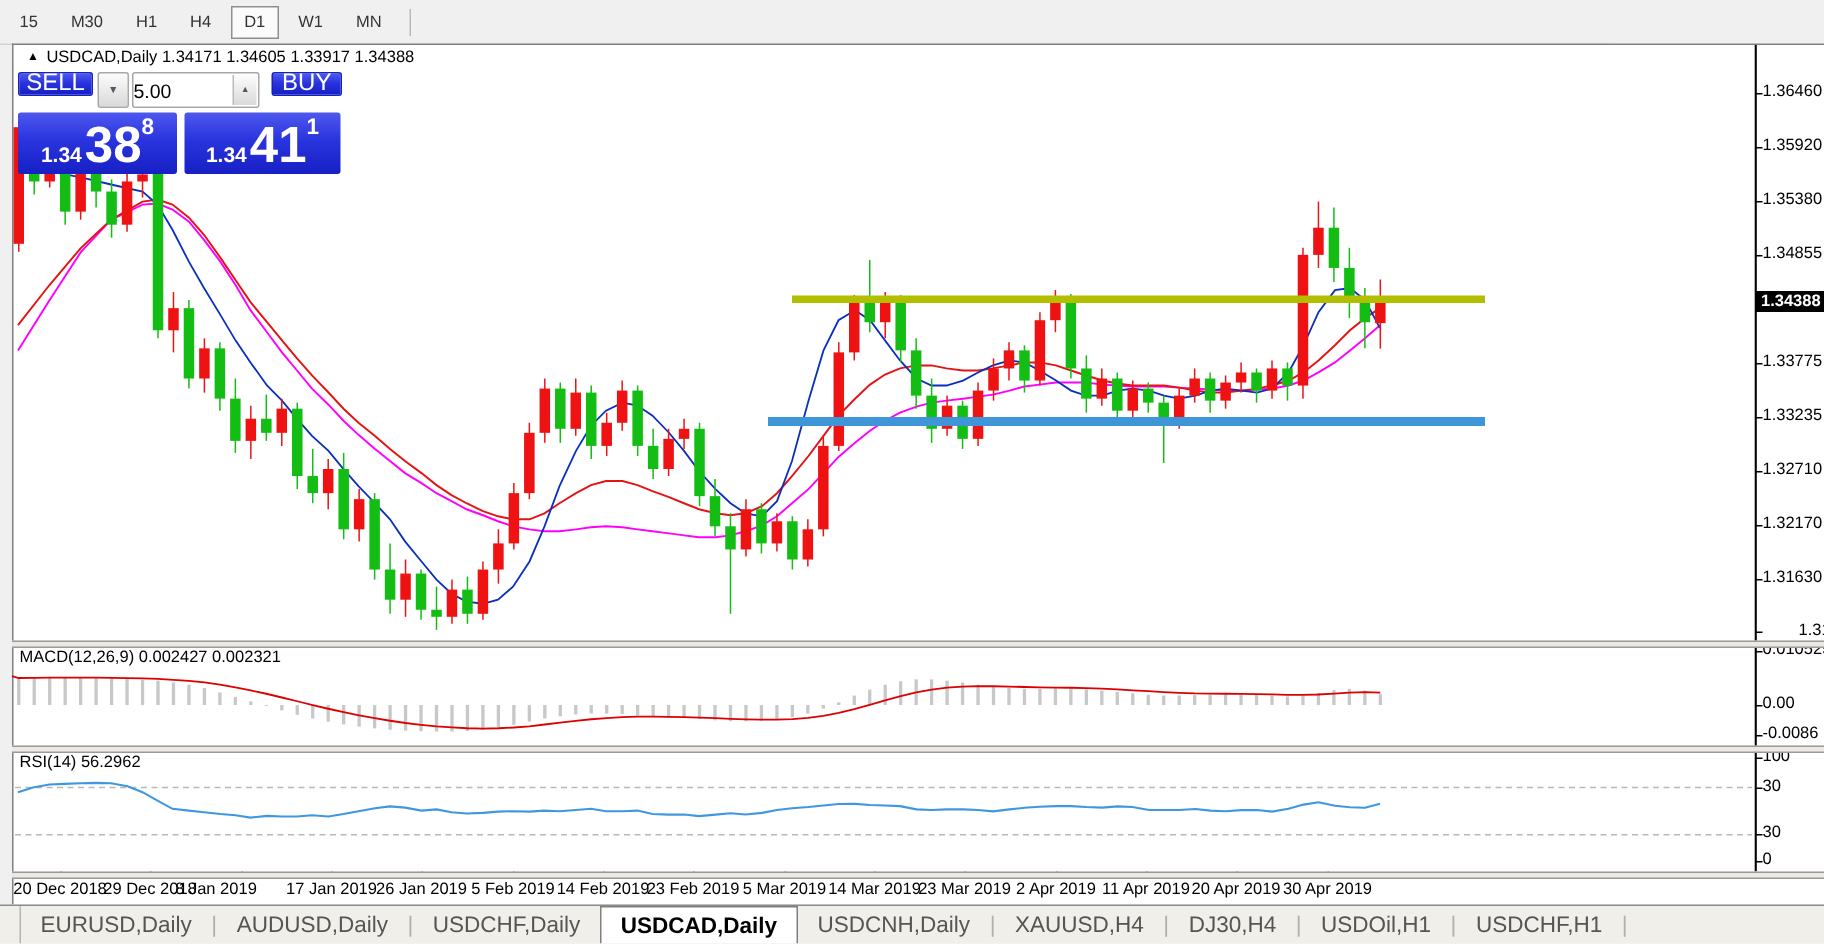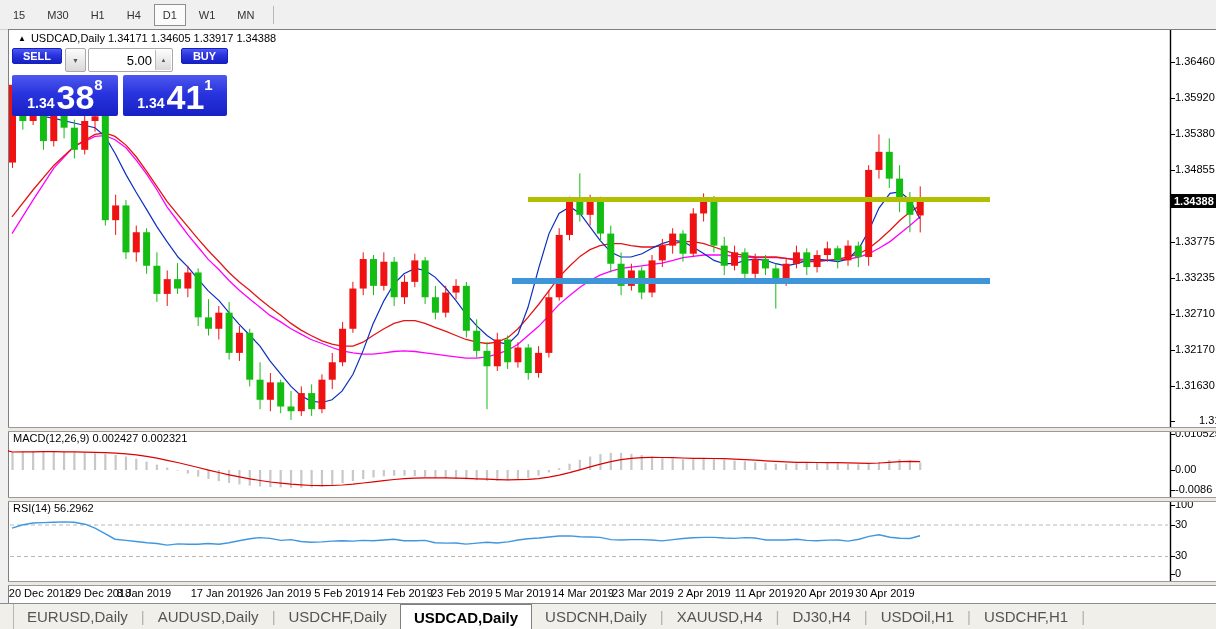--- a/index.html
+++ b/index.html
@@ -16,27 +16,27 @@
     border-top:1px solid #7f7f7f;border-left:1px solid #7f7f7f;box-sizing:border-box;}
   #plot{position:absolute;left:0;top:0;z-index:1;}
   .overlay{position:absolute;z-index:2;}
   #chart-title{left:18px;top:32px;font-size:11px;color:#000;}
   #chart-title .tri{font-size:8px;margin-right:5px;vertical-align:1px;}
   
   #trade-panel{left:12px;top:48px;width:216px;z-index:5;}
   .tp-row1{display:flex;height:25px;}
   .blue-grad{background:linear-gradient(180deg,#4e58ee 0%,#2a34de 45%,#1720c4 100%);}
   .tp-btn{width:50px;height:16px;border-radius:2px;border:1px solid #1520c0;color:#fff;
-    font-size:11px;display:flex;align-items:center;justify-content:center;box-sizing:border-box;font-weight:bold;}
+    font-size:16px;display:flex;align-items:center;justify-content:center;box-sizing:border-box;}
   .tp-dd{width:21px;height:24px;margin-left:3px;border:1px solid #a8a8a8;border-radius:2px;
     background:linear-gradient(180deg,#fcfcfc,#d9d9d9);display:flex;align-items:center;
     justify-content:center;font-size:7px;color:#556;box-sizing:border-box;}
   .tp-amt{position:relative;width:85px;height:24px;margin-left:2px;background:#fff;
     border:1px solid #a8a8a8;border-radius:2px;box-sizing:border-box;display:flex;
-    align-items:center;justify-content:flex-end;font-size:13px;color:#000;padding-right:20px;}
+    align-items:center;font-size:13px;color:#000;padding-right:20px;}
   .tp-spin{position:absolute;right:1px;top:1px;bottom:1px;width:15px;
     background:linear-gradient(180deg,#fcfcfc,#d9d9d9);border-left:1px solid #bbb;
     display:flex;align-items:center;justify-content:center;font-size:6px;color:#556;}
   .tp-buy{margin-left:8px;width:47px;}
   .tp-row2{display:flex;margin-top:2px;}
   .tp-price{width:106px;height:41px;border-radius:2px;color:#fff;display:flex;
     align-items:flex-end;justify-content:center;padding-bottom:5px;box-sizing:border-box;}
   .tp-price.ask{width:104px;margin-left:5px;}
   .tp-price .sm{font-size:14px;font-weight:bold;margin-right:2px;line-height:1.1;}
   .tp-price .big{font-size:34px;font-weight:bold;line-height:0.8;}

